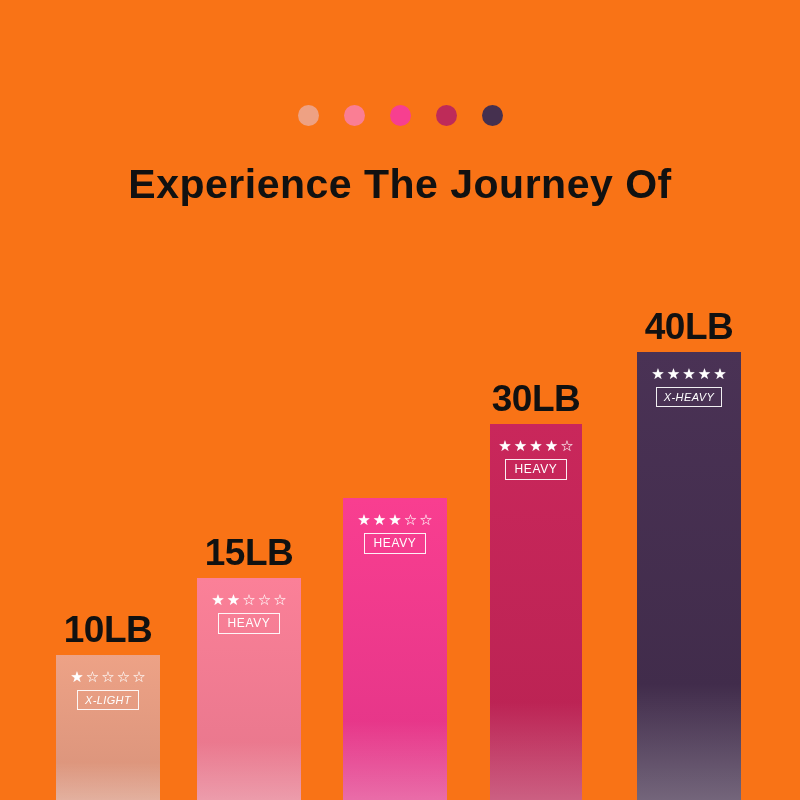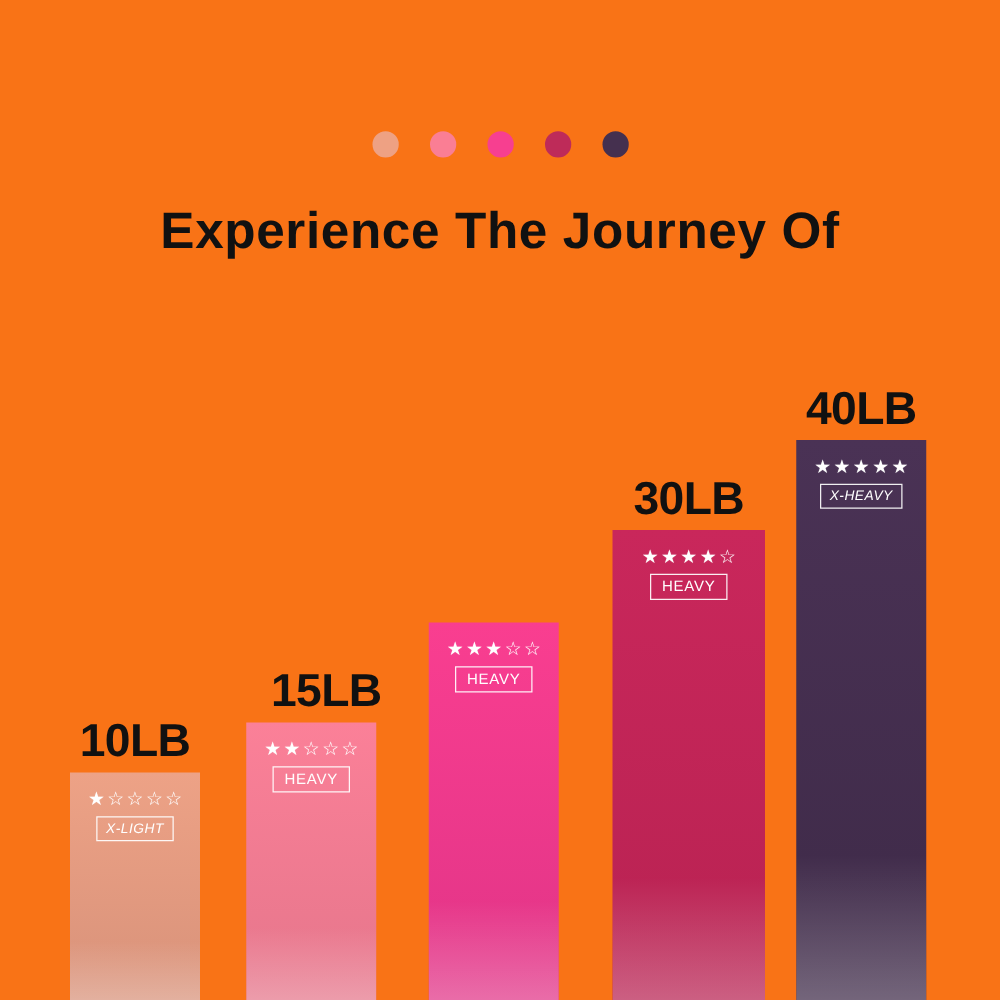--- a/index.html
+++ b/index.html
@@ -106,37 +106,37 @@
     <span class="dot" style="background: rgb(247, 63, 144);"></span>
     <span class="dot" style="background: rgb(190, 43, 89);"></span>
     <span class="dot" style="background: rgb(69, 48, 79);"></span>
   </div>
 
   <h1 class="heading">
     <span class="line">Experience The Journey Of</span>
   </h1>
 
   <div class="chart">
-      <div class="bar-group" style="left: 56px; width: 104px; height: 182px;">
+      <div class="bar-group" style="left: 56px; width: 104px; height: 145px;">
         <div class="bar-label" style="top: -46px;">10LB</div>
         <div class="bar" style="background: linear-gradient(rgb(237, 162, 134) 0%, rgb(216, 146, 122) 100%);">
           <div class="bar-inner">
             <div class="stars">
               <span>★</span>
               <span>☆</span>
               <span>☆</span>
               <span>☆</span>
               <span>☆</span>
             </div>
             <div class="badge small">X-LIGHT</div>
           </div>
         </div>
       </div>
       <div class="bar-group" style="left: 197px; width: 104px; height: 222px;">
-        <div class="bar-label" style="top: -46px; margin-left: 12px;">15LB</div>
+        <div class="bar-label" style="top: -46px;">15LB</div>
         <div class="bar" style="background: linear-gradient(rgb(251, 128, 152) 0%, rgb(229, 118, 139) 100%);">
           <div class="bar-inner">
             <div class="stars">
               <span>★</span>
               <span>★</span>
               <span>☆</span>
               <span>☆</span>
               <span>☆</span>
             </div>
             <div class="badge">HEAVY</div>
@@ -150,21 +150,21 @@
               <span>★</span>
               <span>★</span>
               <span>★</span>
               <span>☆</span>
               <span>☆</span>
             </div>
             <div class="badge">HEAVY</div>
           </div>
         </div>
       </div>
-      <div class="bar-group" style="left: 490px; width: 122px; height: 376px;">
+      <div class="bar-group" style="left: 490px; width: 92px; height: 376px;">
         <div class="bar-label" style="top: -46px;">30LB</div>
         <div class="bar" style="background: linear-gradient(rgb(201, 39, 91) 0%, rgb(184, 34, 82) 100%);">
           <div class="bar-inner">
             <div class="stars">
               <span>★</span>
               <span>★</span>
               <span>★</span>
               <span>★</span>
               <span>☆</span>
             </div>

